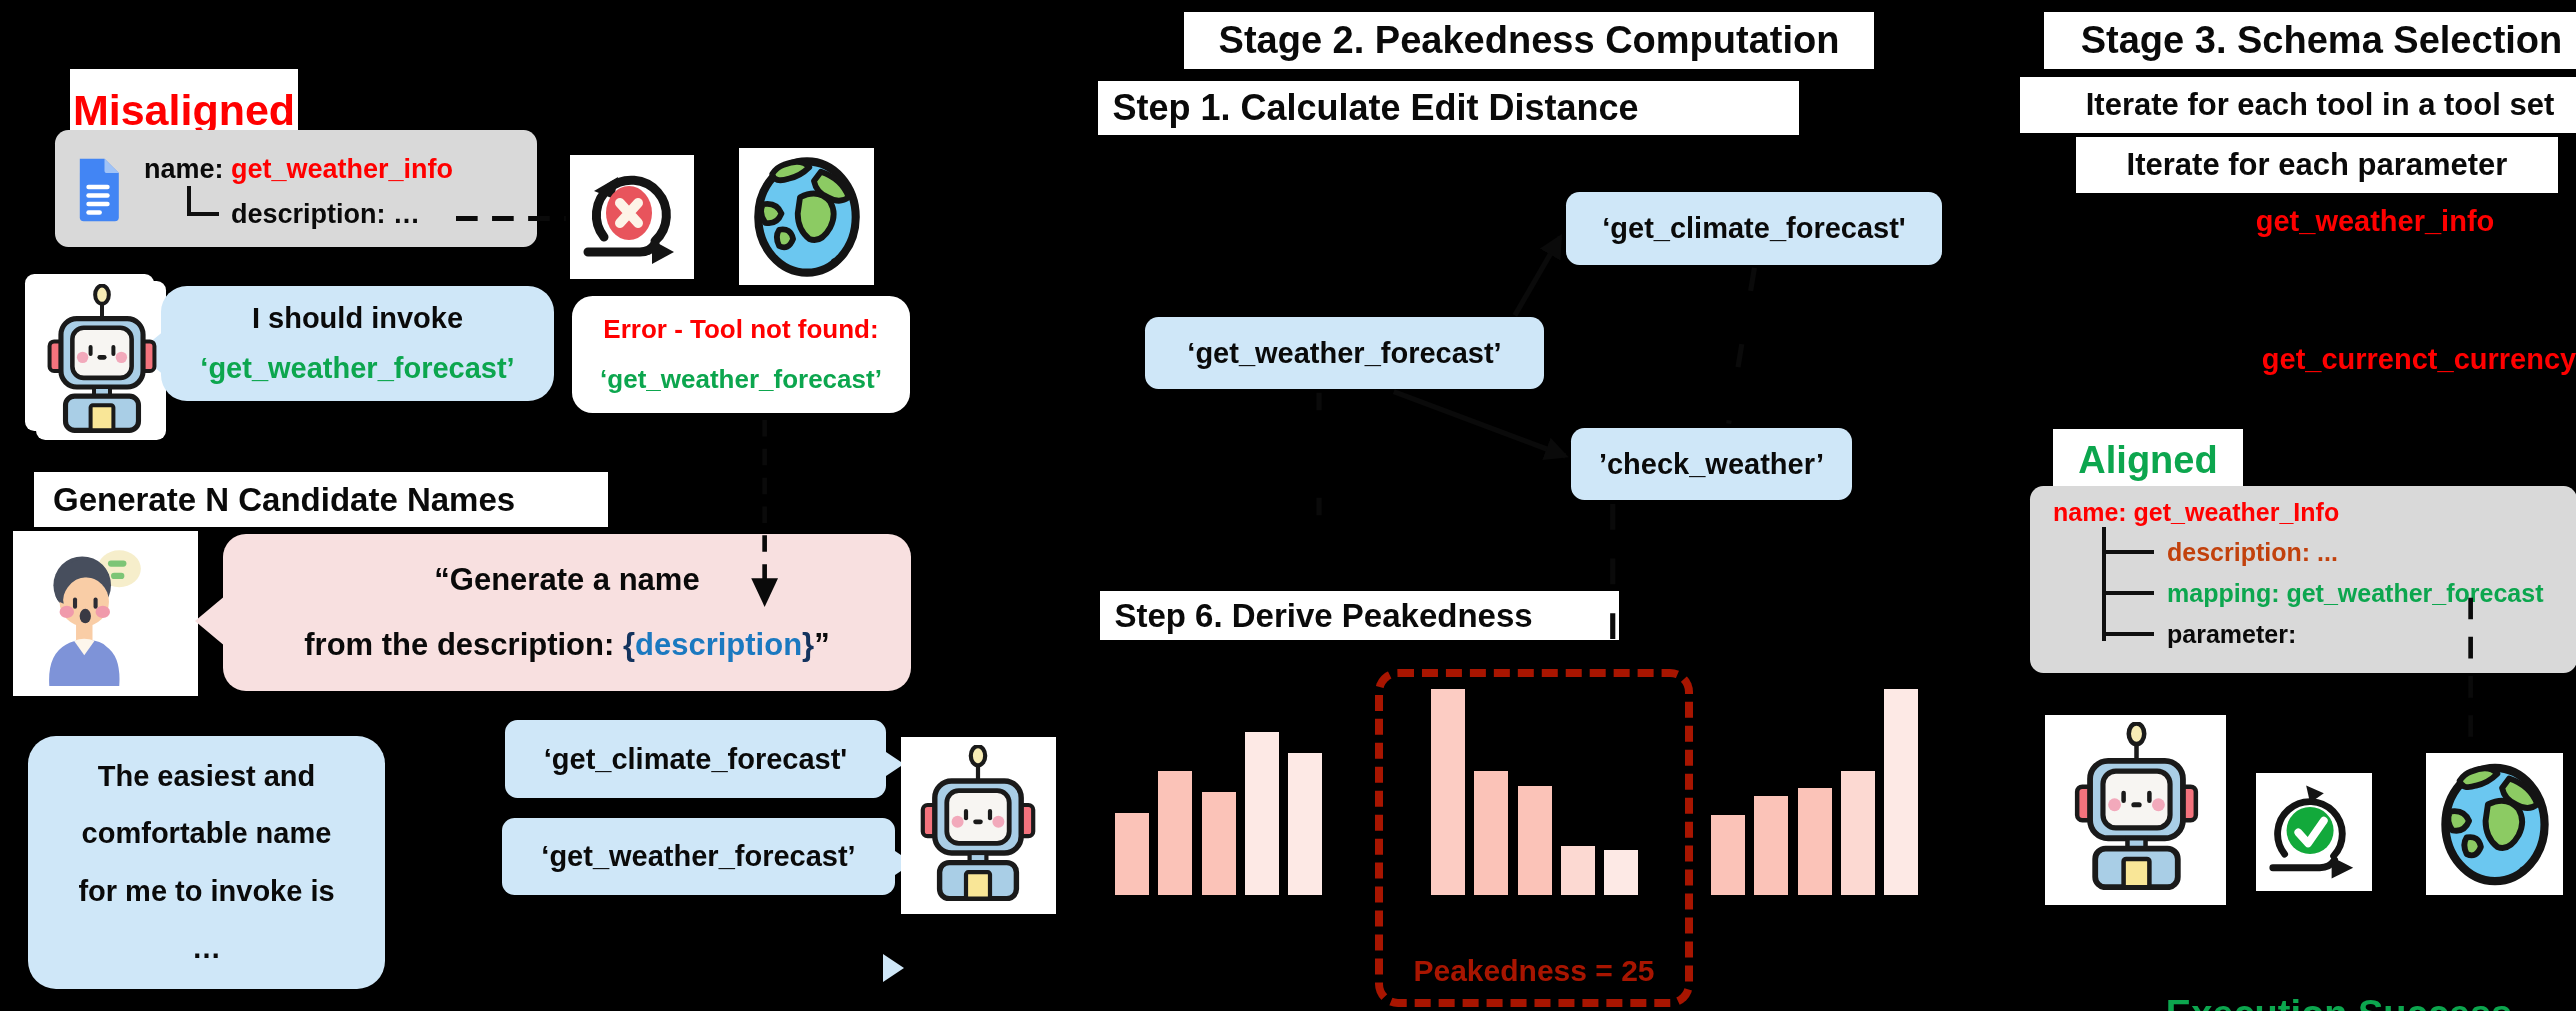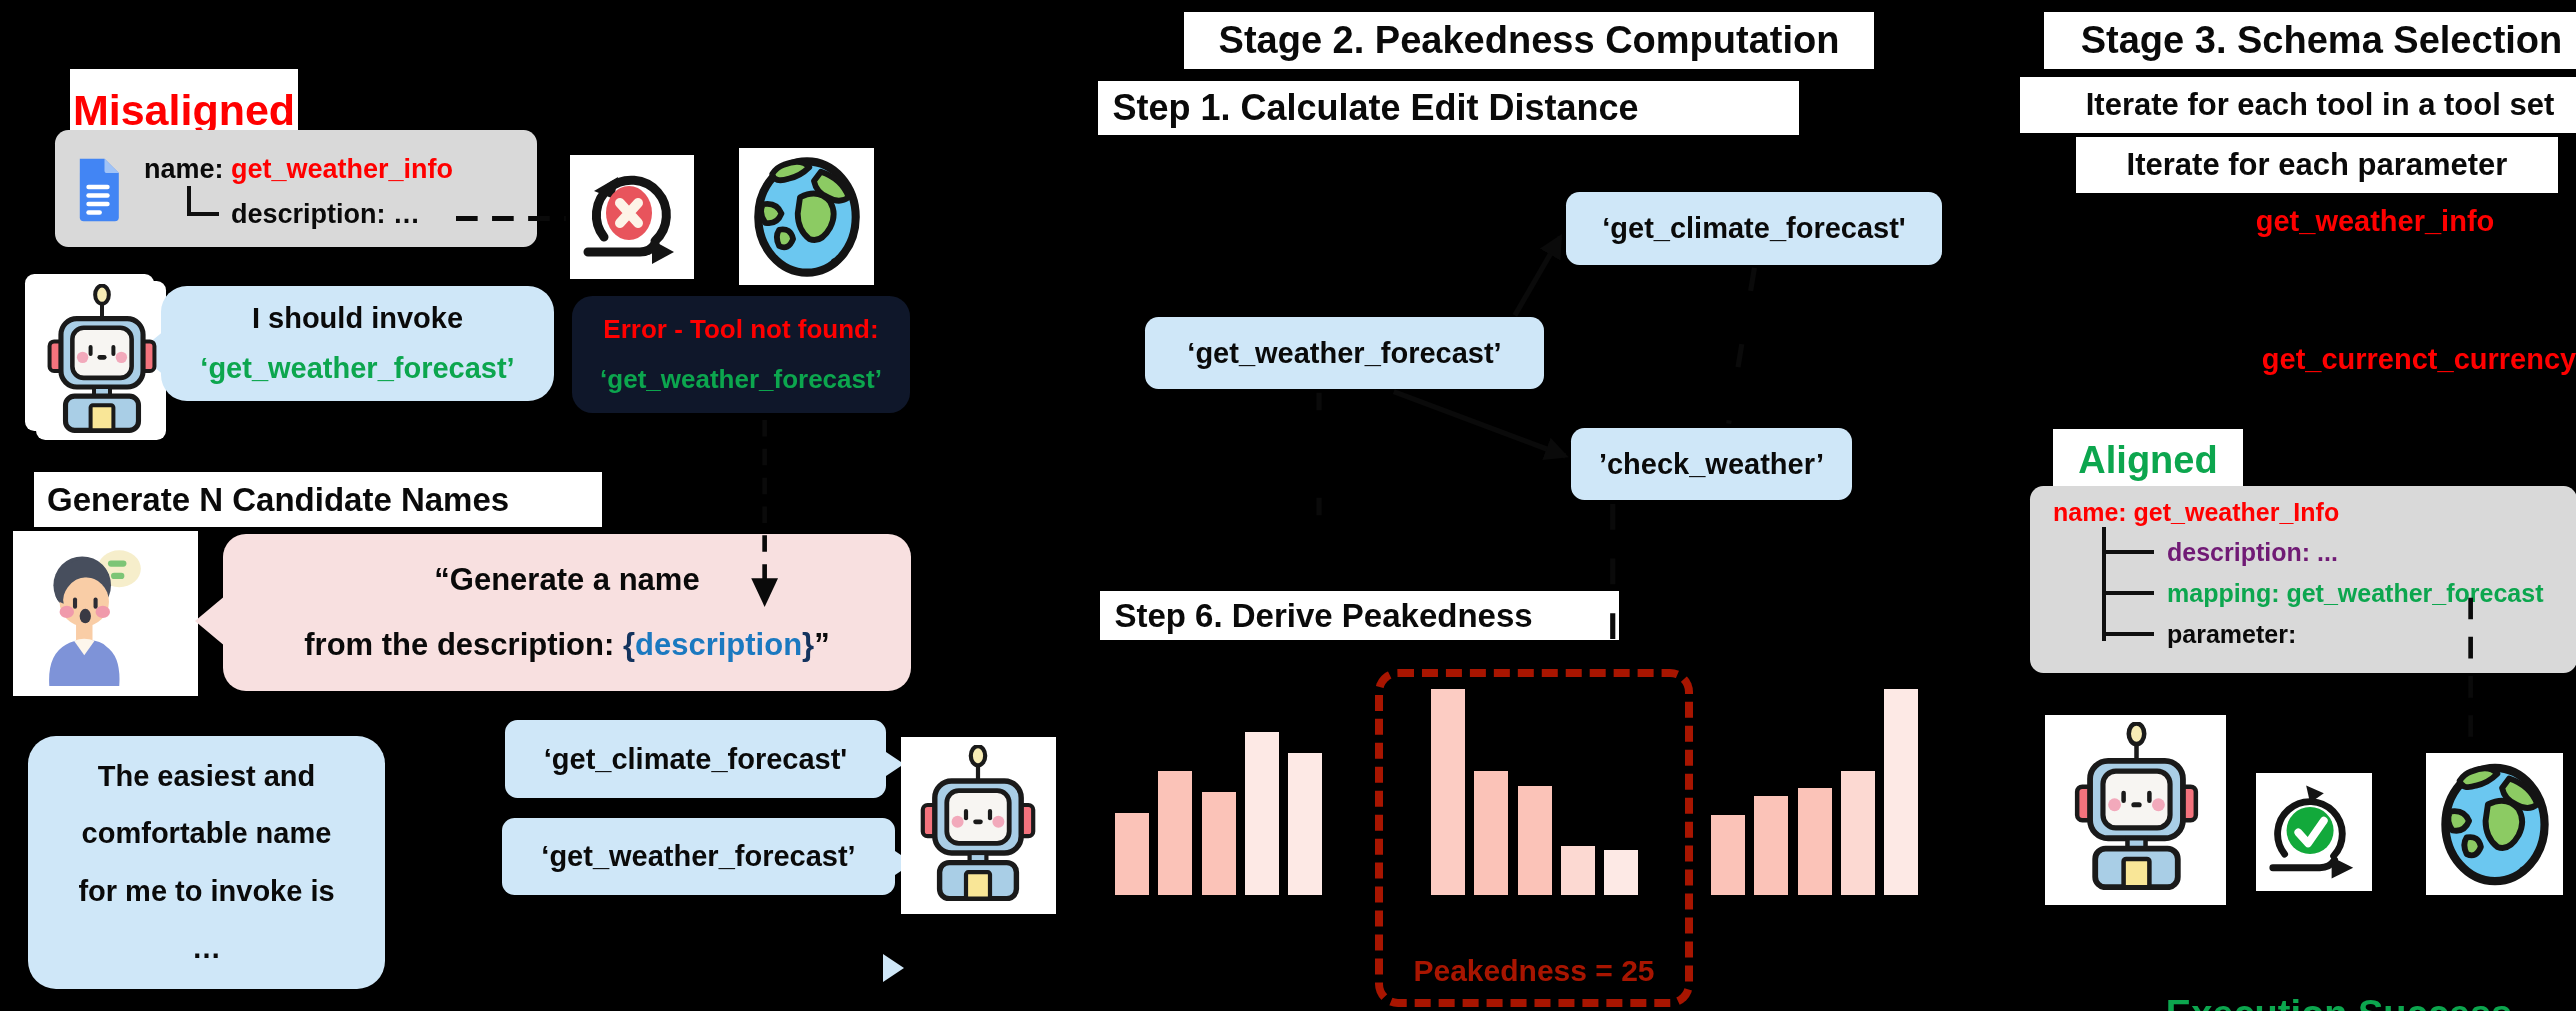--- a/index.html
+++ b/index.html
@@ -88,26 +88,26 @@
     <rect x="18" y="98" width="64" height="30" rx="8" fill="#a9cee6" stroke="#1a1a1a" stroke-width="4.5"></rect>
     <rect x="40" y="106" width="20" height="22" rx="2" fill="#f9e697" stroke="#1a1a1a" stroke-width="3.5"></rect>
   </svg>
 
   <div class="tail-l" style="left:137px;top:330px;border-right:28px solid #cfe7f8;"></div>
   <div class="blue" style="left:161px;top:286px;width:393px;height:115px;border-radius:26px;flex-direction:column;justify-content:space-evenly;">
     <div style="font-size:29px;">I should invoke</div>
     <div class="grn" style="font-size:29px;">‘get_weather_forecast’</div>
   </div>
 
-  <div class="abs" style="left:572px;top:296px;width:338px;height:117px;background:#0f172a;border-radius:20.6px;display:flex;flex-direction:column;justify-content:space-evenly;align-items:center;white-space:nowrap;">
+  <div class="abs" style="left:572px;top:296px;width:338px;height:117px;background:#ffffff;border-radius:20.6px;display:flex;flex-direction:column;justify-content:space-evenly;align-items:center;white-space:nowrap;">
     <div class="red" style="font-size:26px;">Error - Tool not found:</div>
     <div class="grn" style="font-size:26px;">‘get_weather_forecast’</div>
   </div>
 
-  <div class="wbox left" style="left:34px;top:472px;width:555px;height:55px;font-size:33px;padding-left:13px;">Generate N Candidate Names</div>
+  <div class="wbox left" style="left:34px;top:472px;width:555px;height:55px;font-size:33px;padding-left:19px;">Generate N Candidate Names</div>
 
   <div class="wbox" style="left:13.4px;top:531px;width:185px;height:165px;"></div>
   <svg class="abs" style="left:41px;top:542px;z-index:2;" width="103" height="144" viewBox="0 0 100 140">
     <ellipse cx="76" cy="26" rx="21" ry="18" fill="#f6eecb"></ellipse>
     <rect x="65" y="18" width="18" height="6" rx="3" fill="#7cc576"></rect>
     <rect x="68" y="30" width="13" height="6" rx="3" fill="#7cc576"></rect>
     <circle cx="40" cy="42" r="28" fill="#474e5d"></circle>
     <circle cx="42" cy="58" r="24" fill="#f9cda6"></circle>
     <path d="M 14 50 Q 10 26 34 18 Q 56 12 66 32 L 54 36 Q 36 30 26 44 Q 20 52 22 60 Q 14 58 14 50 Z" fill="#474e5d"></path>
     <line x1="33" y1="56" x2="33" y2="63" stroke="#2c2c34" stroke-width="4" stroke-linecap="round"></line>
@@ -203,21 +203,21 @@
   <div class="abs red" style="left:2236px;top:343px;width:366px;text-align:center;font-size:29px;">get_currenct_currency</div>
 
   <div class="wbox" style="left:2053px;top:429px;width:190px;height:62px;font-size:38px;color:#0ca64e;">Aligned</div>
 
   <div class="graycard" style="left:2030px;top:486px;width:547px;height:187px;">
     <div class="abs red" style="left:23px;top:12px;font-size:25px;white-space:nowrap;">name: get_weather_Info</div>
     <div class="tline" style="left:72px;top:41px;width:3.6px;height:114px;"></div>
     <div class="tline" style="left:72px;top:64px;width:52px;height:3.6px;"></div>
     <div class="tline" style="left:72px;top:105px;width:52px;height:3.6px;"></div>
     <div class="tline" style="left:72px;top:146px;width:52px;height:3.6px;"></div>
-    <div class="abs" style="left:137px;top:52px;font-size:25px;color:#701a75;white-space:nowrap;">description: ...</div>
+    <div class="abs" style="left:137px;top:52px;font-size:25px;color:#c2410c;white-space:nowrap;">description: ...</div>
     <div class="abs grn" style="left:137px;top:93px;font-size:25px;white-space:nowrap;">mapping: get_weather_forecast</div>
     <div class="abs" style="left:137px;top:134px;font-size:25px;color:#0a0a0a;white-space:nowrap;">parameter:</div>
   </div>
 
   <div class="wbox" style="left:2045px;top:715px;width:181px;height:190px;"></div>
   <svg class="abs" style="left:2072px;top:722px;z-index:2;" width="129px" height="168" viewBox="0 0 100 130">
     <ellipse cx="50" cy="9" rx="6" ry="8" fill="#f7ecb5" stroke="#1a1a1a" stroke-width="3.5"></ellipse>
     <line x1="50" y1="17" x2="50" y2="30" stroke="#1a1a1a" stroke-width="3.5"></line>
     <rect x="4" y="50" width="12" height="26" rx="4" fill="#f4737d" stroke="#1a1a1a" stroke-width="3.5"></rect>
     <rect x="84" y="50" width="12" height="26" rx="4" fill="#f4737d" stroke="#1a1a1a" stroke-width="3.5"></rect>

